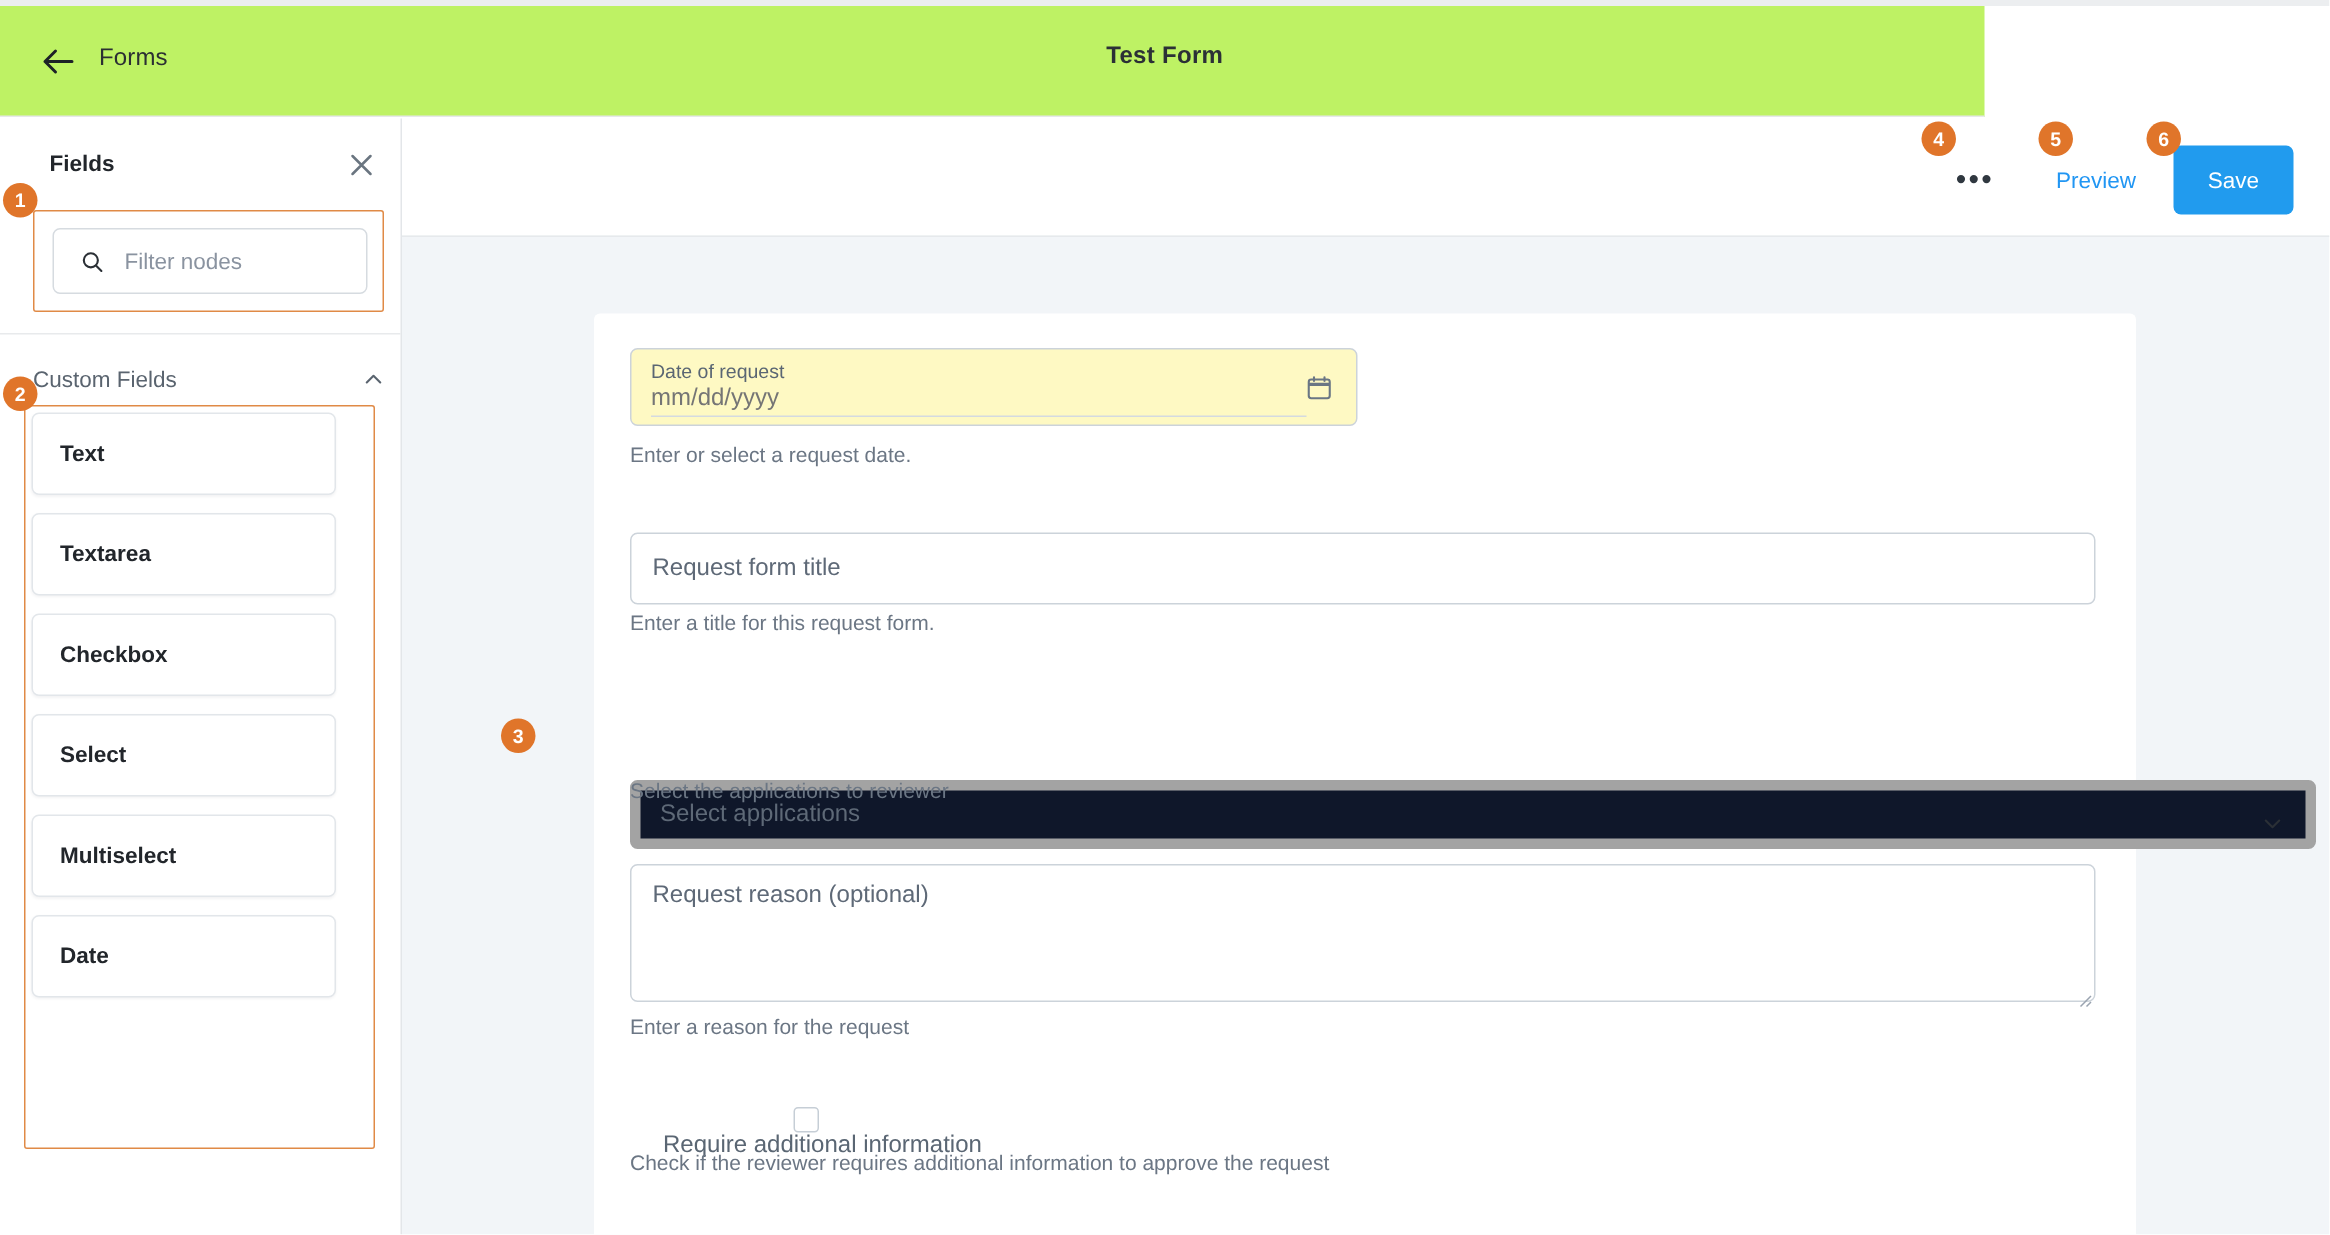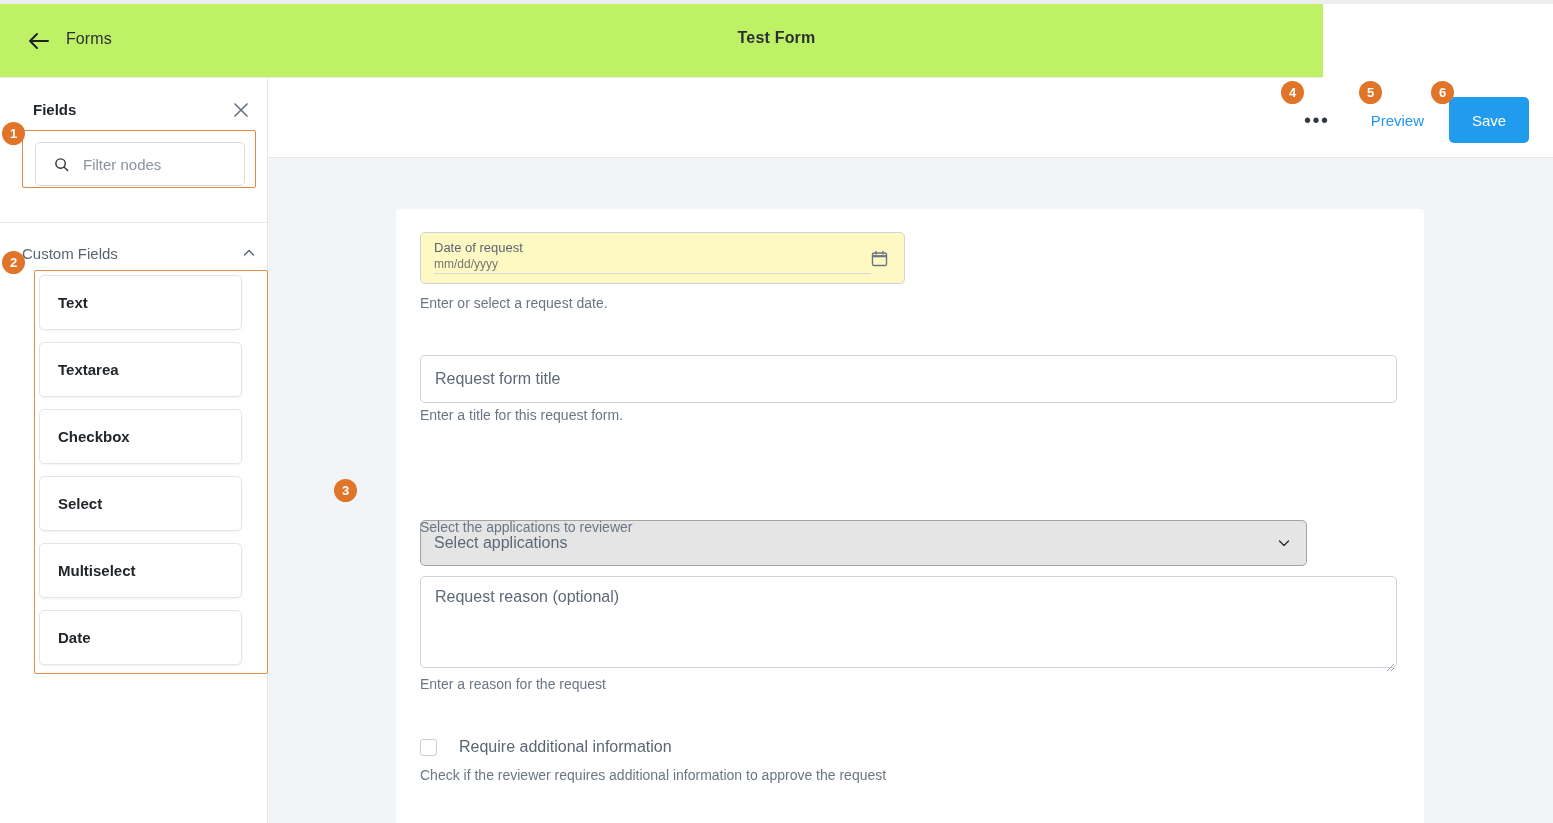--- a/index.html
+++ b/index.html
@@ -88,23 +88,23 @@
   .sidebar-close {
     position: absolute;
     right: 28px; top: 22px;
     width: 18px; height: 18px;
     cursor: pointer;
   }
   .sidebar-close svg { display: block; }
 
   .search-zone {
     position: absolute;
-    left: 22px; top: 51px;
+    left: 22px; top: 61px;
     width: 234px;
-    height: 58px;
+    height: 68px;
     border: 1.5px solid #e08a46;
     border-radius: 2px;
   }
   .search-box {
     position: absolute;
     left: 12px; top: 11px;
     width: 210px;
     height: 44px;
     border: 1px solid #d6dbe0;
     border-radius: 5px;
@@ -152,23 +152,23 @@
     font-size: 15px;
     color: #5a646f;
   }
   .group-chevron {
     width: 14px; height: 14px;
     display: flex; align-items: center; justify-content: center;
   }
 
   .fields-zone {
     position: absolute;
-    left: 34px; top: 191px;
+    left: 16px; top: 191px;
     width: 234px;
-    height: 404px;
+    height: 496px;
     border: 1.5px solid #e08a46;
     border-radius: 2px;
   }
   .field-card {
     position: absolute;
     left: 4px;
     width: 203px;
     height: 55px;
     background: #ffffff;
     border: 1px solid #e2e6ea;
@@ -271,21 +271,21 @@
   }
   .date-input {
     position: absolute;
     left: 13px; top: 24px;
     width: 437px;
     border: none;
     border-bottom: 1px solid #d4dae0;
     outline: none;
     background: transparent;
     font-family: "Liberation Sans", sans-serif;
-    font-size: 12px;
+    font-size: 16px;
     color: #23272c;
     padding-bottom: 2px;
   }
   .calendar-icon {
     position: absolute;
     right: 15px; top: 16px;
     width: 19px; height: 19px;
     cursor: pointer;
   }
 
@@ -297,25 +297,25 @@
     background: #ffffff;
     outline: none;
     font-family: "Liberation Sans", sans-serif;
     font-size: 16px;
     color: #23272c;
     padding: 0 14px;
   }
   .text-input::placeholder { color: #5e6977; }
 
   .select-wrap {
-    width: 887px;
+    width: 1124px;
     height: 46px;
-    border: 1px solid #a3a3a3;
-    border-radius: 5px;
-    background: #e5e5e5;
+    border: 7px solid #a3a3a3;
+    border-radius: 5px;
+    background: #0f172a;
     position: relative;
     display: flex;
     align-items: center;
     cursor: pointer;
   }
   .select-value {
     margin-left: 13px;
     font-size: 16px;
     color: #5e6977;
   }
@@ -351,20 +351,21 @@
     left: 24px;
     font-size: 14px;
     color: #6b7684;
   }
 
   .checkbox-row {
     position: absolute;
     left: 24px;
     display: flex;
     align-items: center;
+    flex-direction: column;
   }
   .checkbox-box {
     width: 17px; height: 17px;
     border: 1px solid #c6ced6;
     border-radius: 3px;
     background: #ffffff;
     cursor: pointer;
   }
   .checkbox-label {
     margin-left: 22px;

